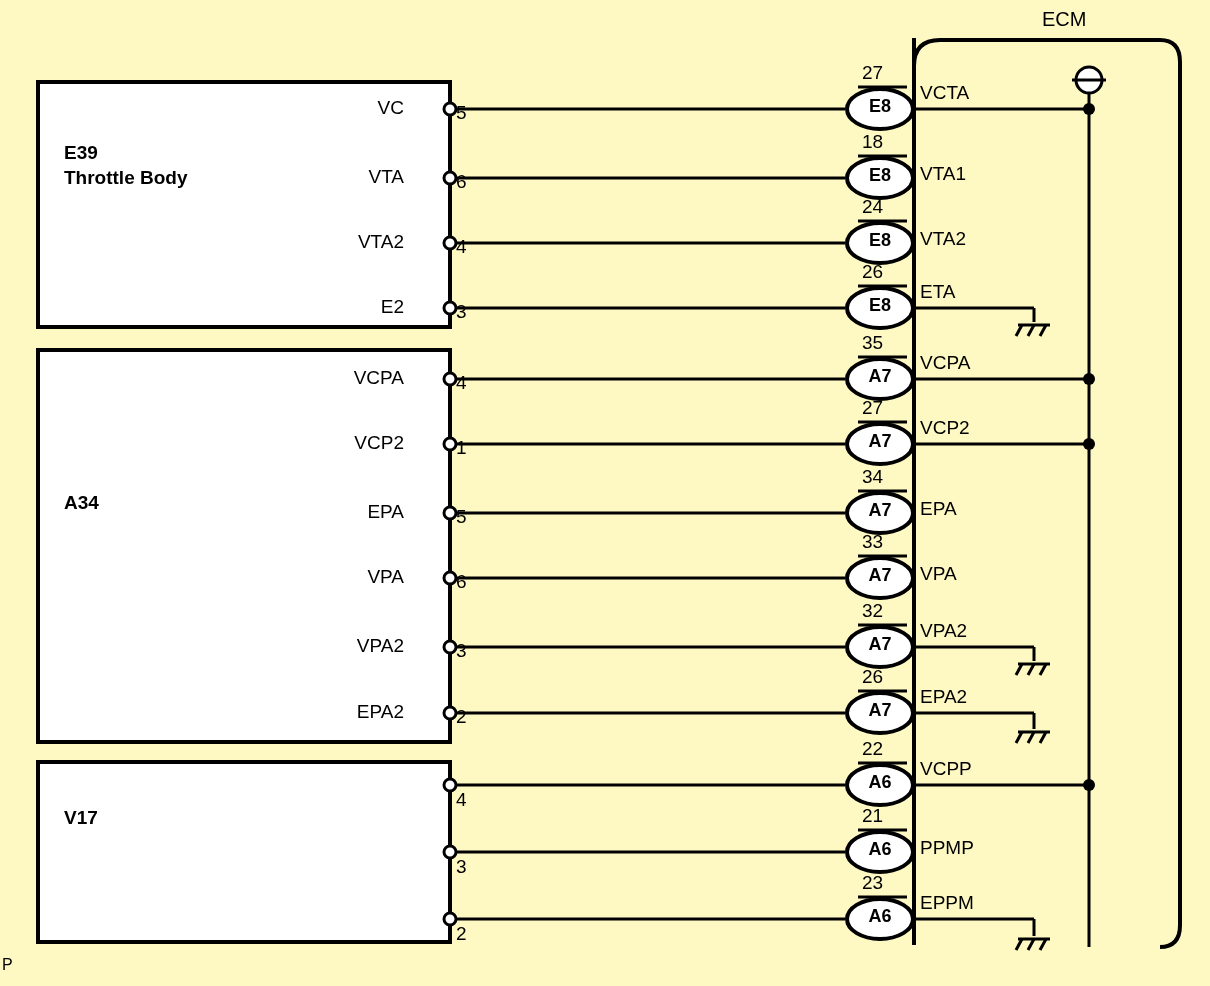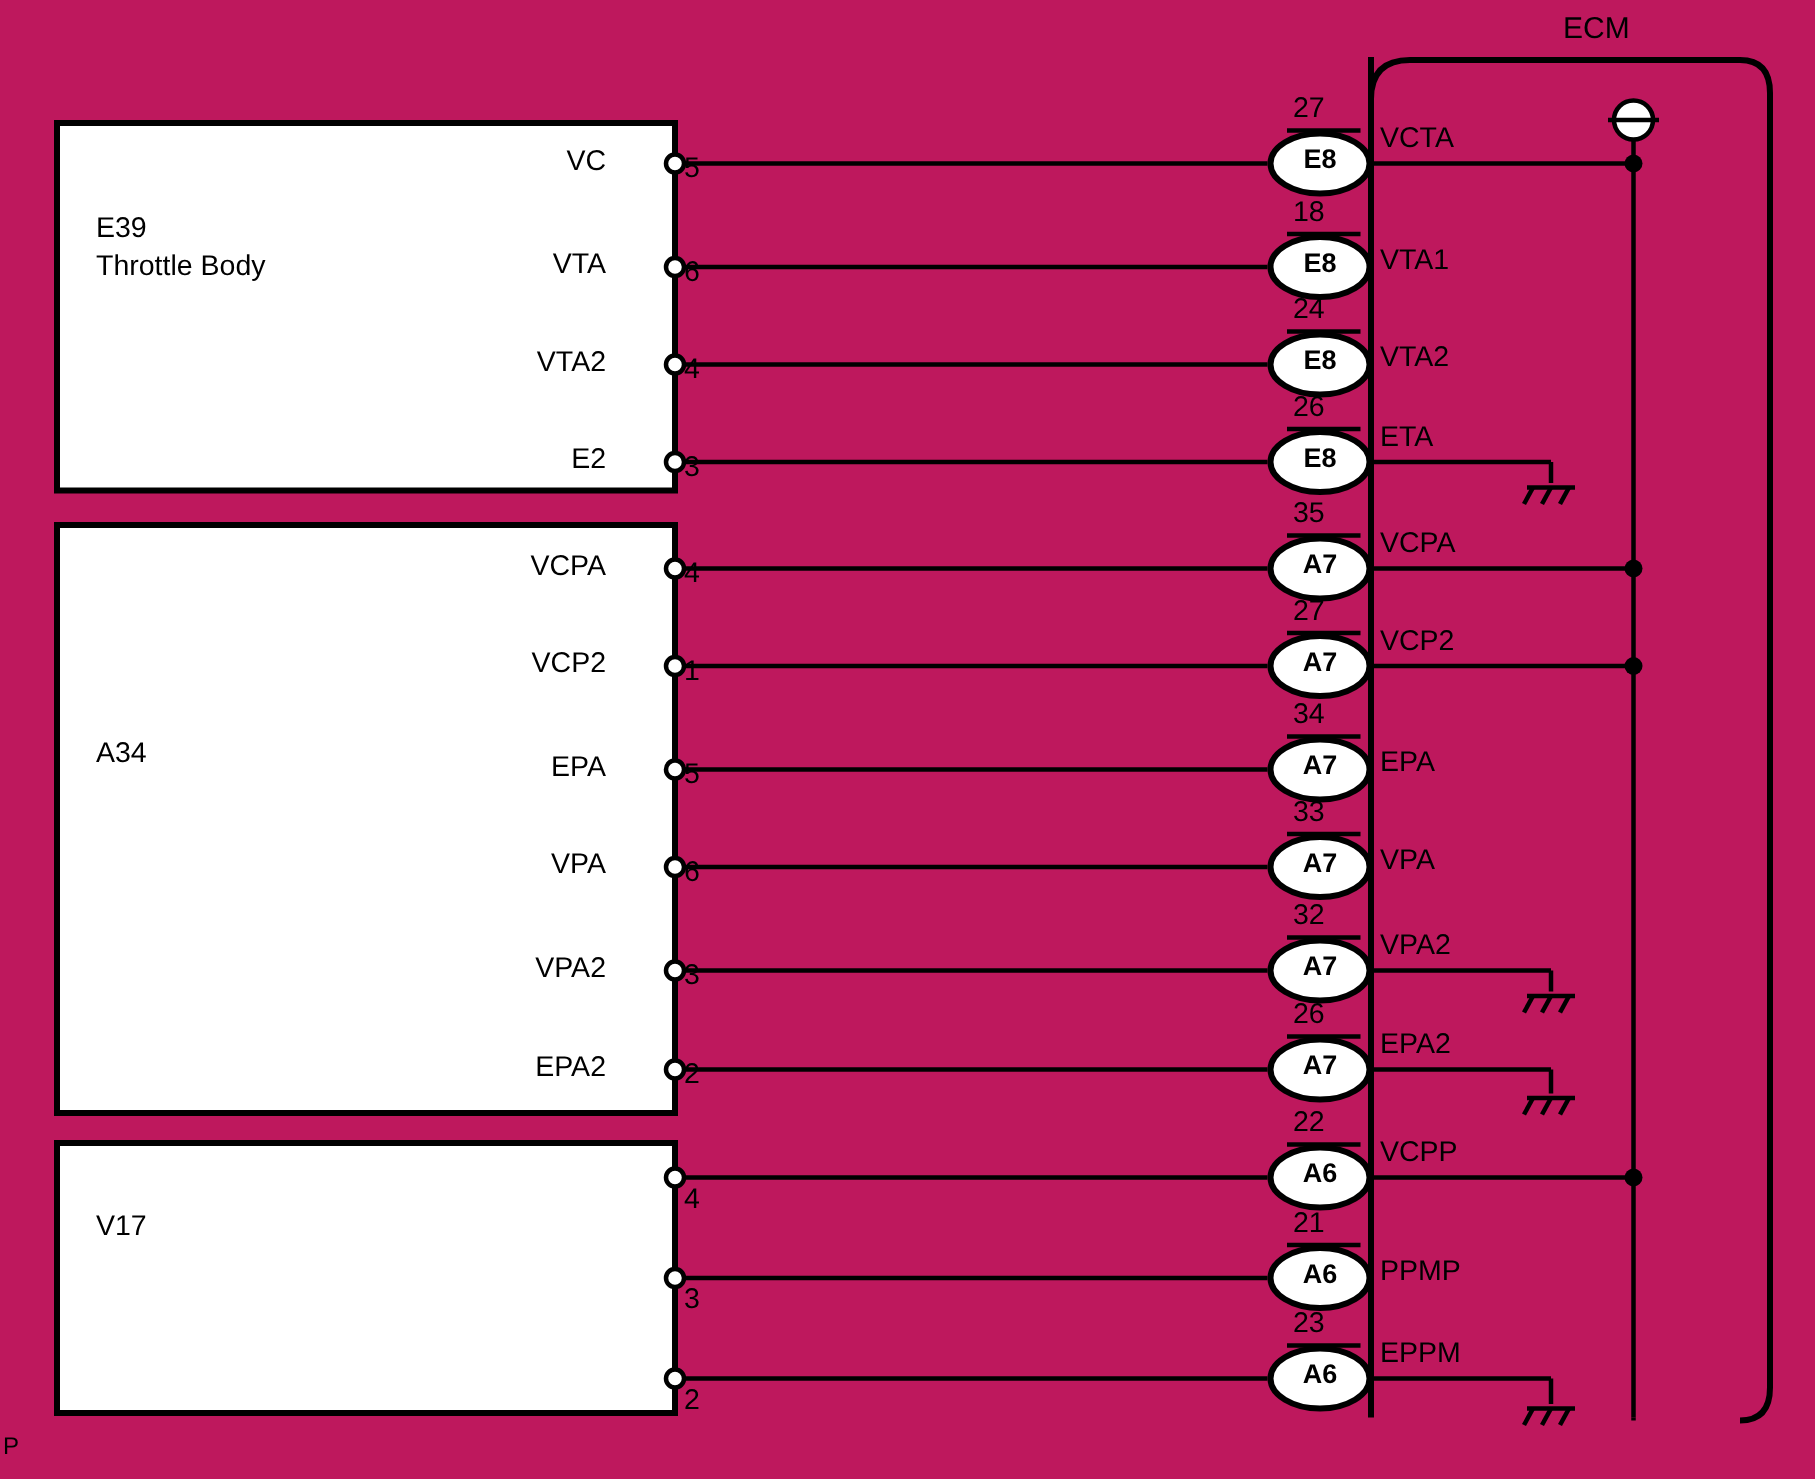--- a/index.html
+++ b/index.html
@@ -9,31 +9,32 @@
   }
   body {
     font-family: "Liberation Sans", sans-serif;
     color: #000000;
   }
   #stage {
     position: relative;
     width: 1210px;
     height: 986px;
     overflow: hidden;
-    background: #be185d;
+    background: #fef9c3;
   }
   #wiring-svg {
     position: absolute;
     left: 0;
     top: 0;
   }
   .box-label {
     font-size: 19px;
     line-height: 25px;
     white-space: pre;
+    font-weight: bold;
   }
   .sig-label {
     font-size: 19px;
     white-space: pre;
   }
   .pin-num {
     font-size: 19px;
     white-space: pre;
   }
   .term-num {

